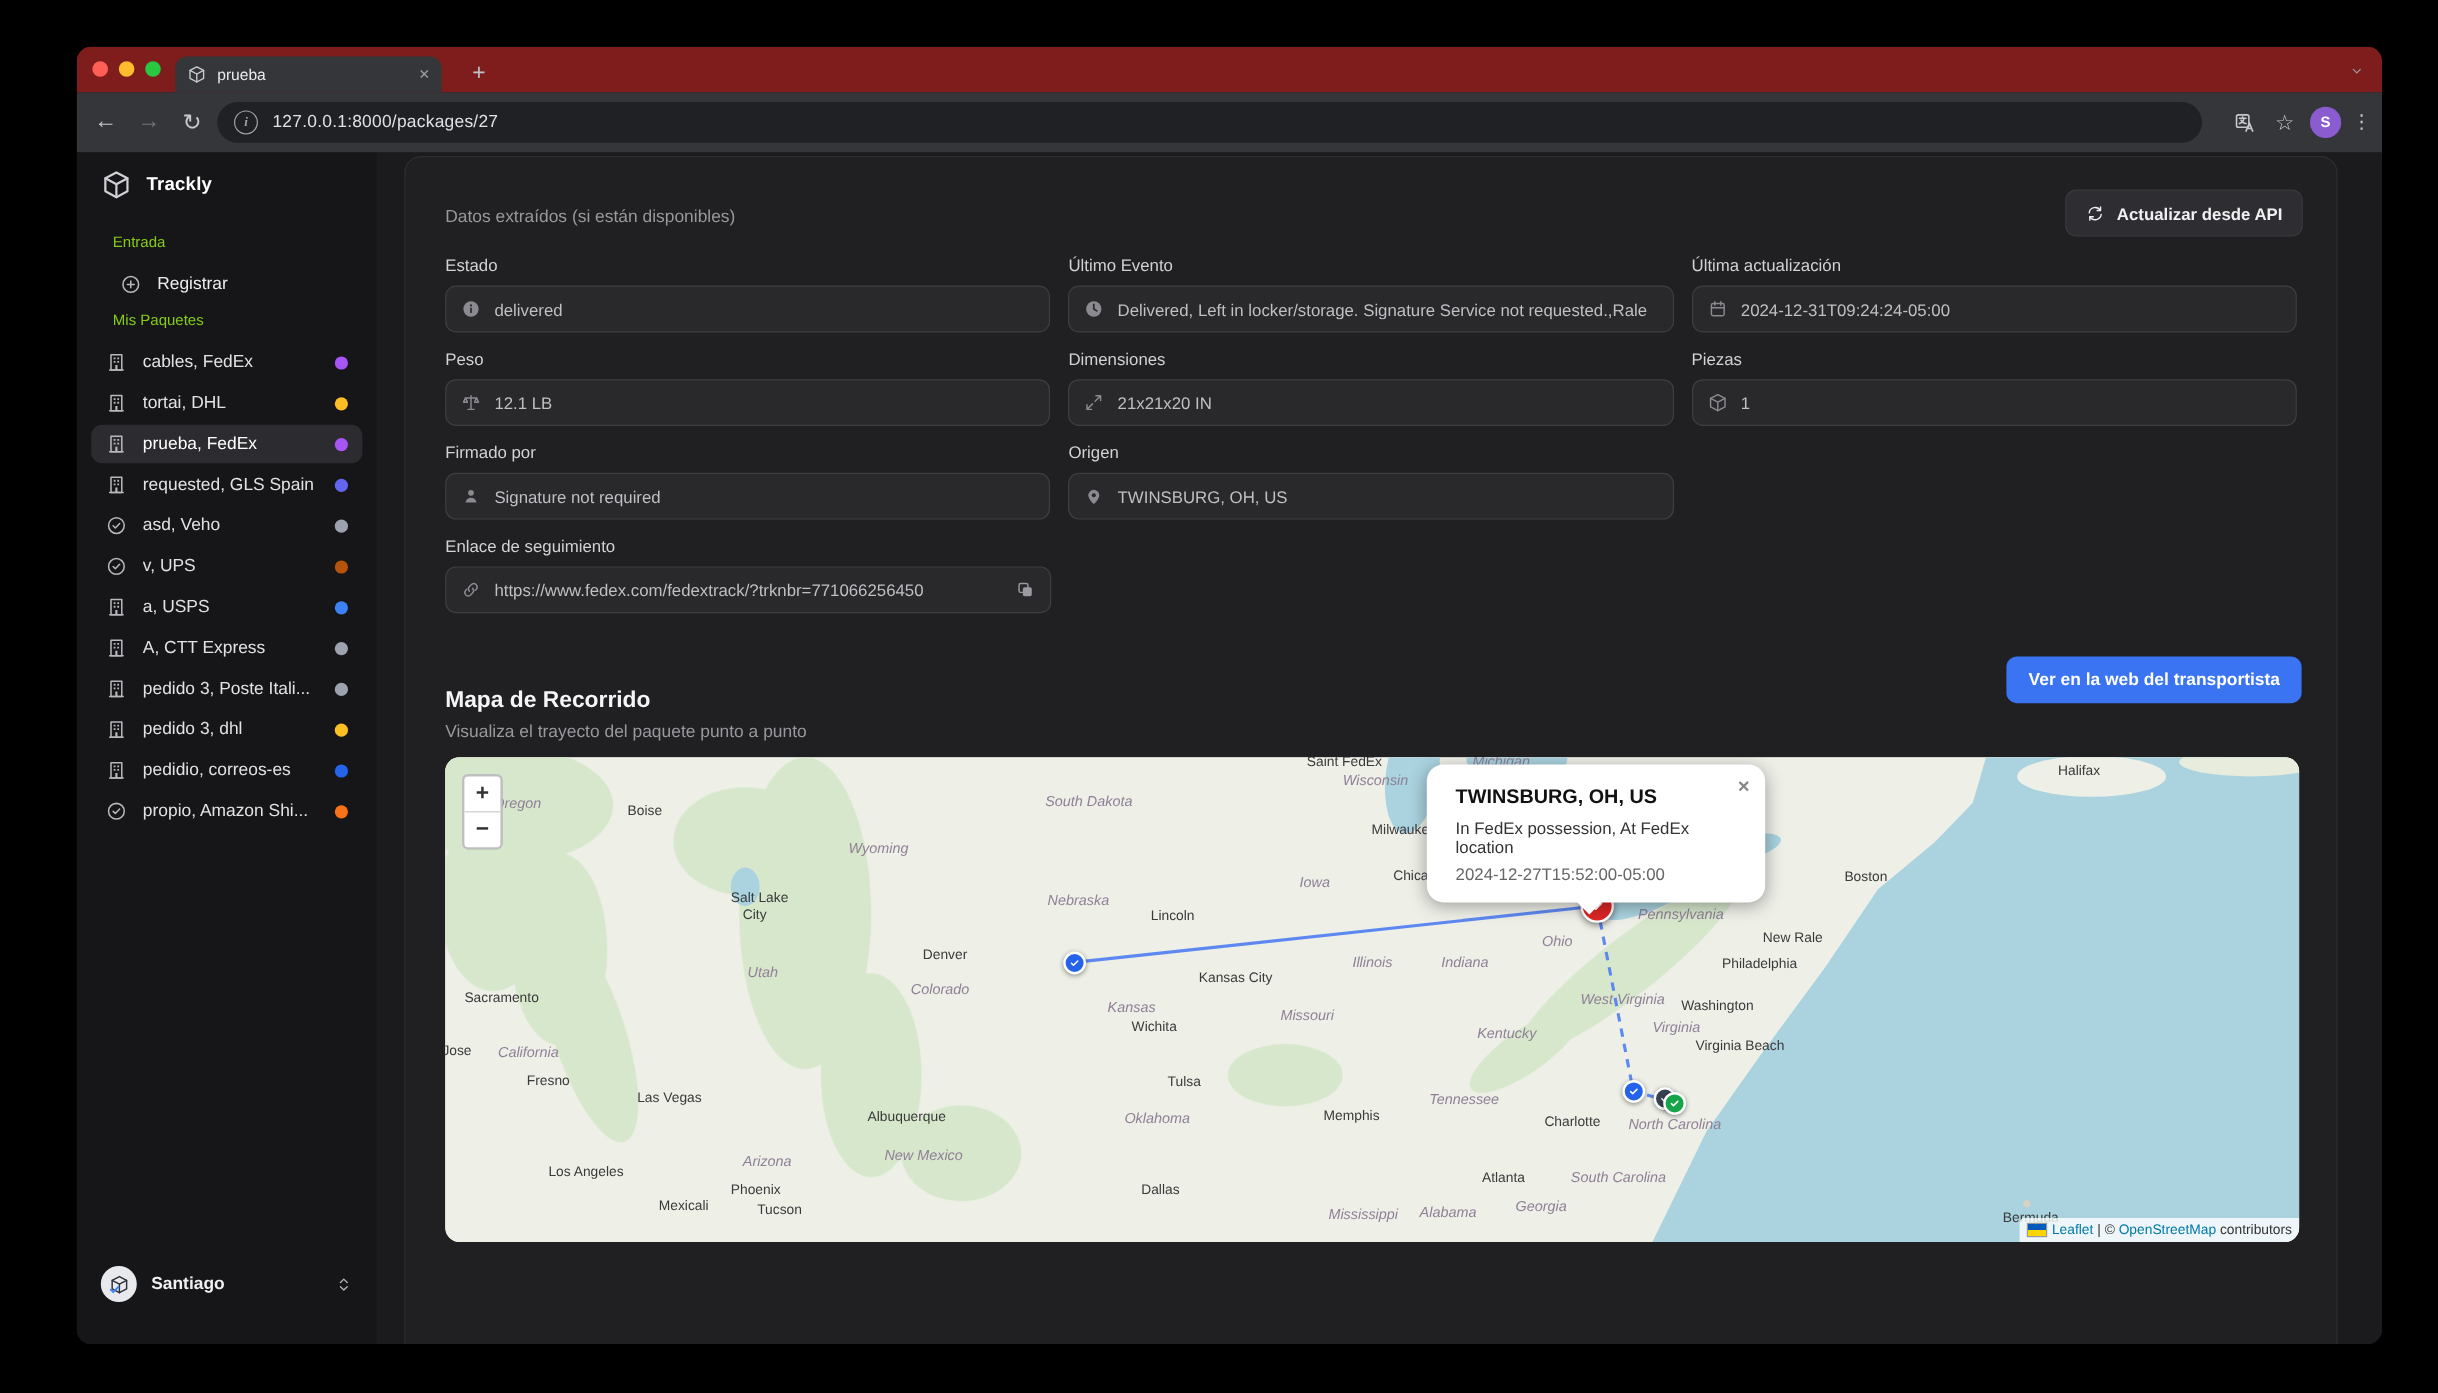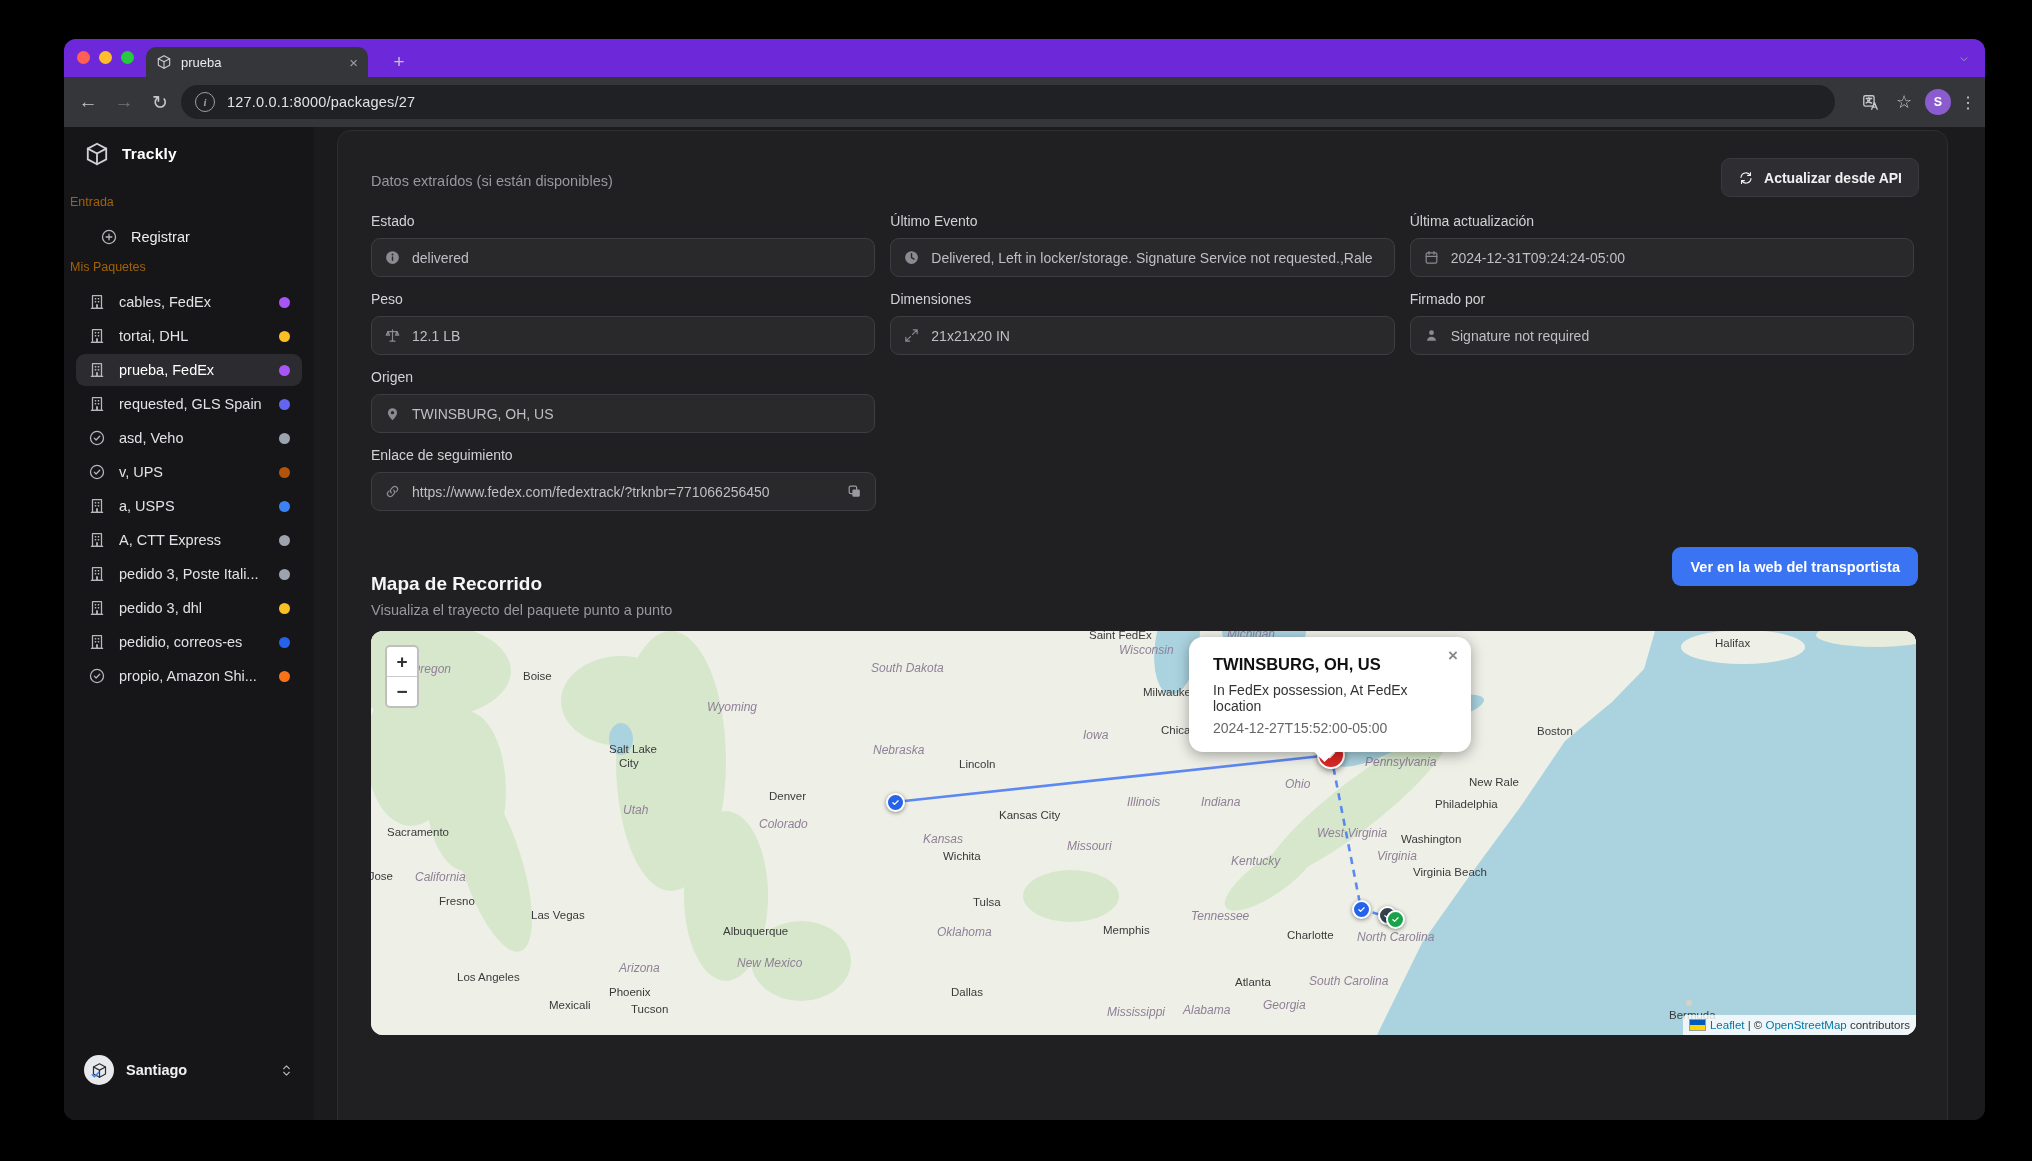--- a/index.html
+++ b/index.html
@@ -4,21 +4,21 @@
 <style>
   html,body{margin:0;padding:0;background:#000;}
   .stage{position:relative;width:2032px;height:1161px;background:#000;overflow:hidden;
          font-family:"Liberation Sans",sans-serif;-webkit-font-smoothing:antialiased;}
   svg{display:block}
   .ic{stroke:currentColor;fill:none;stroke-width:1.7;stroke-linecap:round;stroke-linejoin:round;}
 
   
   .window{position:absolute;left:64px;top:39px;width:1921px;height:1081px;border-radius:12px;
           overflow:hidden;background:#202124;box-shadow:0 18px 60px rgba(0,0,0,.7);}
-  .tabstrip{position:relative;height:38px;background:#6d28d9;}
+  .tabstrip{position:relative;height:38px;background:#7f1d1d;}
   .traffic{position:absolute;left:13px;top:12px;display:flex;gap:9px;}
   .tl{width:13px;height:13px;border-radius:50%;}
   .tab{position:absolute;left:82px;top:8px;width:222px;height:30px;background:#35363a;
        border-radius:10px 10px 0 0;display:flex;align-items:center;padding:0 10px;box-sizing:border-box;color:#e8eaed;}
   .tab-title{font-size:13px;margin-left:9px;flex:1;color:#e8eaed;}
   .tab-close{color:#9aa0a6;font-size:15px;line-height:1;cursor:default;}
   .newtab{position:absolute;left:322px;top:10px;color:#c0c4c9;font-size:19px;line-height:26px;width:26px;text-align:center;}
   .tabchev{position:absolute;right:14px;top:13px;color:#9aa0a6;}
   .toolbar{position:relative;height:50px;background:#35363a;display:flex;align-items:center;}
   .nav-ic{font-size:19px;color:#c6c8cc;width:36px;text-align:center;}
@@ -32,21 +32,21 @@
   .tb-ic{color:#c6c8cc;width:26px;text-align:center;}
   .avatar{width:26px;height:26px;border-radius:50%;background:#8a5cd0;color:#fff;font-size:12.5px;font-weight:bold;
           display:flex;align-items:center;justify-content:center;}
   .dots{color:#c6c8cc;font-size:16px;width:18px;text-align:center;letter-spacing:0;}
 
   
   .app{position:absolute;left:0;top:88px;width:1921px;height:993px;background:#1b1b1d;display:flex;overflow:hidden;}
   .sidebar{position:relative;width:250px;height:100%;background:#161618;flex:none;}
   .brand{position:absolute;left:20px;top:14px;display:flex;align-items:center;gap:12px;color:#fff;}
   .brand-name{font-size:15.5px;font-weight:bold;letter-spacing:.2px;}
-  .sec-label{position:absolute;left:6px;color:#a16207;font-size:12.5px;}
+  .sec-label{position:absolute;left:30px;color:#84cc16;font-size:12.5px;}
   .register{position:absolute;left:12px;width:226px;height:32px;display:flex;align-items:center;gap:13px;
             padding-left:24px;box-sizing:border-box;color:#ececf0;font-size:14.5px;border-radius:9px;}
   .pkg{position:absolute;left:12px;width:226px;height:32px;display:flex;align-items:center;
        padding:0 12px;box-sizing:border-box;color:#e2e2e6;font-size:14.5px;border-radius:9px;}
   .pkg.active{background:#2c2c30;color:#fff;}
   .pkg .picon{width:18px;height:18px;color:#b7b7bd;flex:none;margin-right:13px;}
   .pkg .picon svg{width:18px;height:18px;}
   .pkg .svg-build{display:none}.pkg .svg-check{display:none}
   .pkg.ic-build .svg-build{display:block}.pkg.ic-check .svg-check{display:block}
   .pkg .plabel{flex:1;white-space:nowrap;overflow:hidden;text-overflow:ellipsis;}
@@ -426,20 +426,29 @@
                 <span class="fval">12.1 LB</span>
               </div>
             </div>
             <div>
               <div class="flabel">Dimensiones</div>
               <div class="fbox">
                 <svg class="ficon" width="17" height="17" viewBox="0 0 24 24">
                     <use href="#i-expand"></use>
                   </svg>
                 <span class="fval">21x21x20 IN</span>
+              </div>
+            </div>
+            <div>
+              <div class="flabel">Piezas</div>
+              <div class="fbox">
+                <svg class="ficon" width="17" height="17" viewBox="0 0 24 24">
+                    <use href="#i-cube"></use>
+                  </svg>
+                <span class="fval">1</span>
               </div>
             </div>
             <div>
               <div class="flabel">Firmado por</div>
               <div class="fbox">
                 <svg class="ficon" width="17" height="17" viewBox="0 0 24 24">
                     <use href="#i-user"></use>
                   </svg>
                 <span class="fval">Signature not required</span>
               </div>

